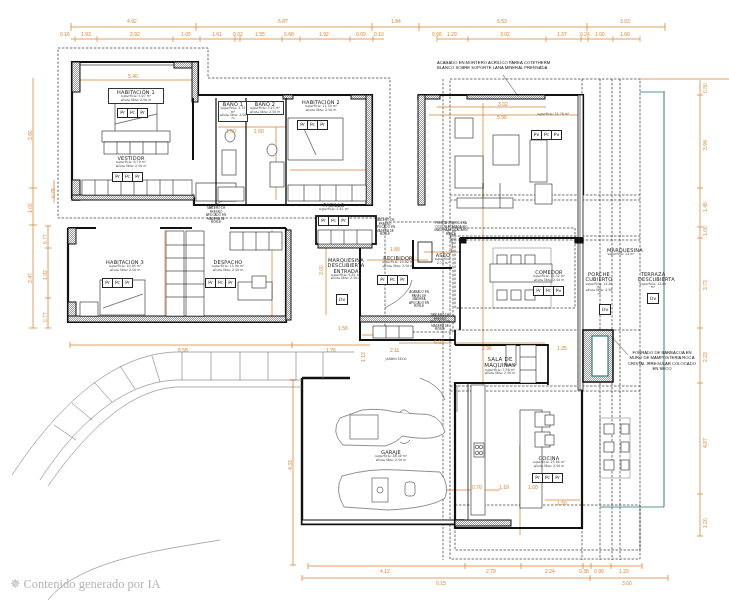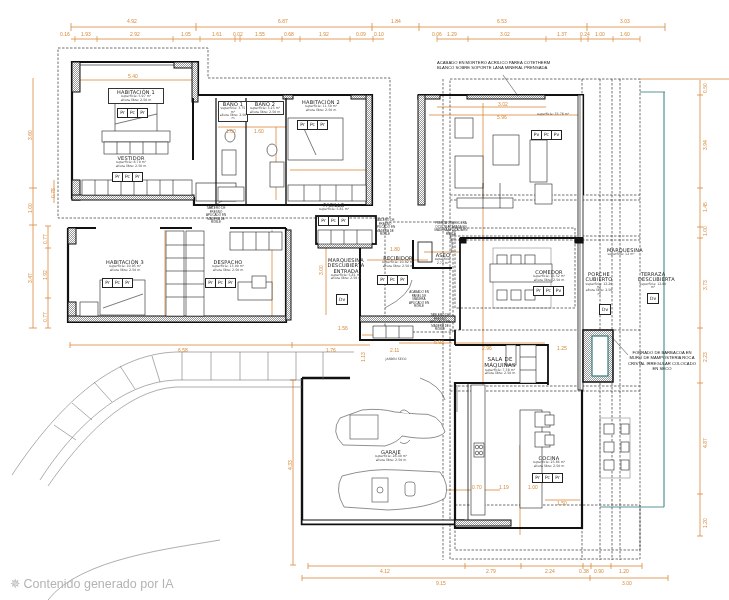--- a/index.html
+++ b/index.html
@@ -9,21 +9,21 @@
   .room-name{font-size:5px;letter-spacing:0.2px;}
   .room-sub{font-size:3.2px;color:#444;}
   .dim{position:absolute;font-size:5px;color:#d9893a;font-family:"Liberation Sans",sans-serif;white-space:nowrap;}
   .dimv{position:absolute;font-size:5px;color:#d9893a;font-family:"Liberation Sans",sans-serif;white-space:nowrap;transform:rotate(-90deg);transform-origin:left top;}
   .note{position:absolute;font-size:4.2px;color:#222;font-family:"Liberation Sans",sans-serif;line-height:1.25;}
   .note-small{position:absolute;font-size:3px;color:#333;font-family:"Liberation Sans",sans-serif;line-height:1.2;text-align:center;}
   .badge{position:absolute;display:flex;border:0.6px solid #222;background:#fff;}
   .badge span{display:block;width:9px;height:8px;border-left:0.5px solid #222;font-size:4.5px;line-height:8px;text-align:center;color:#222;}
   .badge span:first-child{border-left:none;}
   .dv{position:absolute;width:10px;height:9px;border:0.7px solid #222;font-size:4.5px;line-height:9px;text-align:center;background:#fff;color:#222;}
-  .watermark{position:absolute;left:10px;top:576px;font-size:12.5px;color:#b4b4b4;font-family:Liberation Sans, sans-serif;}
+  .watermark{position:absolute;left:10px;top:576px;font-size:12.5px;color:#b4b4b4;font-family:Liberation Serif, serif;}
   .wm-icon{display:inline-block;margin-right:3px;}
 </style>
 </head>
 <body>
 
 <svg width="729" height="600" viewBox="0 0 729 600">
   <defs>
     <pattern id="hatch" width="2" height="2" patternUnits="userSpaceOnUse">
       <rect width="2" height="2" fill="#fff"></rect>
       <path d="M0 2 L2 0" stroke="#333" stroke-width="0.5"></path>

